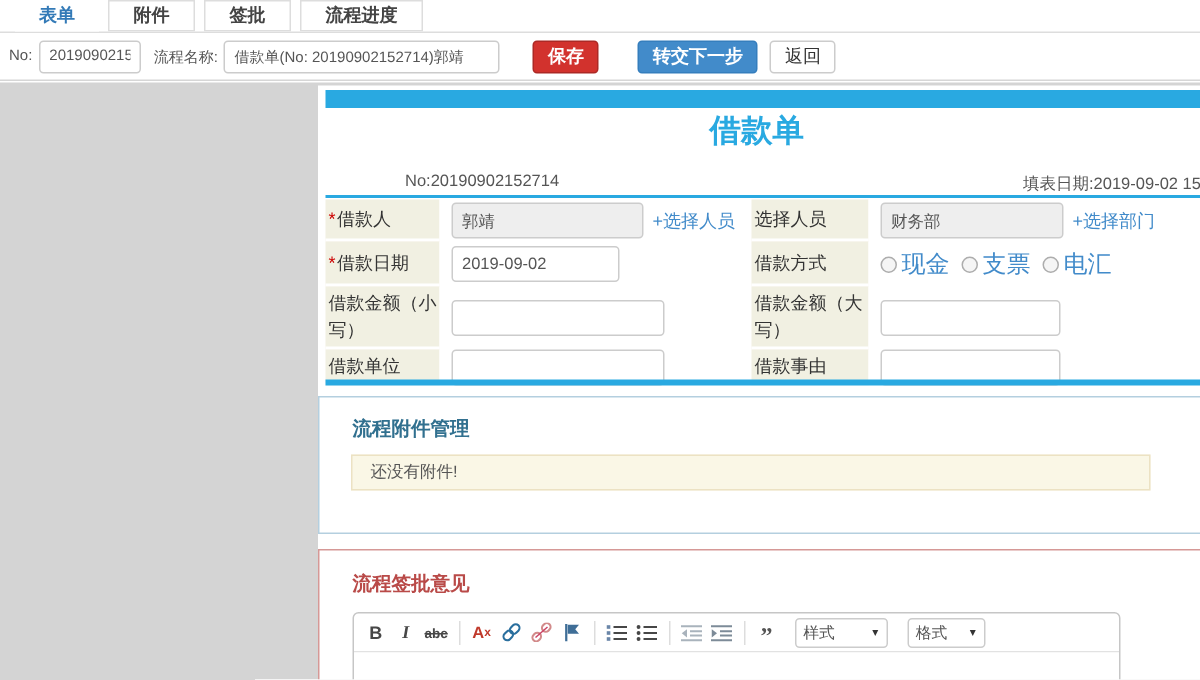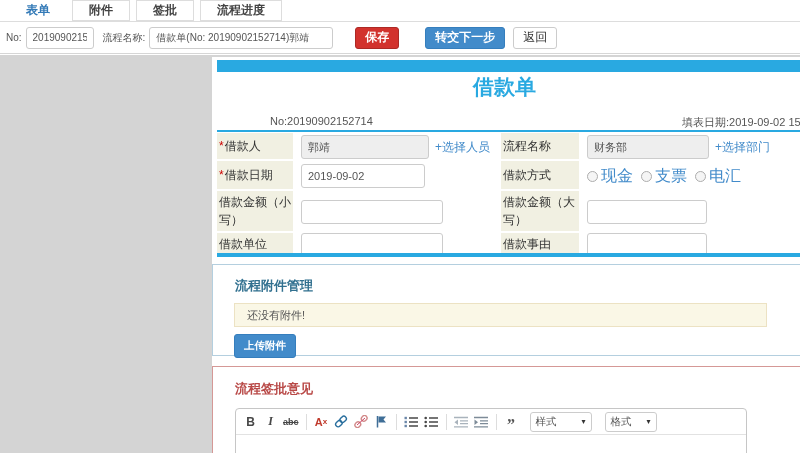--- a/index.html
+++ b/index.html
@@ -132,33 +132,33 @@
       </colgroup>
     <tbody>
         <tr style="height:28px">
       <td class="lbl"><span class="req">*</span><span>借款人</span></td>
       <td class="fld">
             <div class="fld-inner">
         <input class="f-input ro" style="width: 128px;" readonly="" value="郭靖">
         <a href="#" class="pick-link">+选择人员</a>
       </div>
           </td>
-      <td class="lbl"><span>流程名称</span></td>
+      <td class="lbl"><span>选择人员</span></td>
       <td class="fld">
             <div class="fld-inner">
         <input class="f-input ro" style="width: 122px;" readonly="" value="财务部">
         <a href="#" class="pick-link">+选择部门</a>
       </div>
           </td>
     </tr>
     <tr style="height:30px">
       <td class="lbl"><span class="req">*</span><span>借款日期</span></td>
       <td class="fld">
             <div class="fld-inner">
-        <input class="f-input" style="width: 124px;" value="2019-09-02">
+        <input class="f-input" style="width: 112px;" value="2019-09-02">
       </div>
           </td>
       <td class="lbl"><span>借款方式</span></td>
       <td class="fld">
             <div class="fld-inner radio-group">
         <span class="radio-opt">
                 <span class="radio-dot"></span>
                 <span>现金</span>
               </span>
         <span class="radio-opt">
@@ -201,21 +201,20 @@
           </td>
     </tr>
   </tbody>
     </table>
 
   <div class="accentbar bar-bottom"></div>
 
   <div class="panel panel-attach">
     <div class="panel-heading h-attach">流程附件管理</div>
     <div class="alert">还没有附件!</div>
-    <button class="btn-upload">上传附件</button>
   </div>
 
   <div class="panel panel-opinion">
     <div class="panel-heading h-opinion">流程签批意见</div>
     <div class="editor">
       <div class="ed-toolbar">
         <span class="tb-btn tb-b">B</span>
         <span class="tb-btn tb-i">I</span>
         <span class="tb-btn tb-strike">abc</span>
         <span class="tb-sep"></span>

